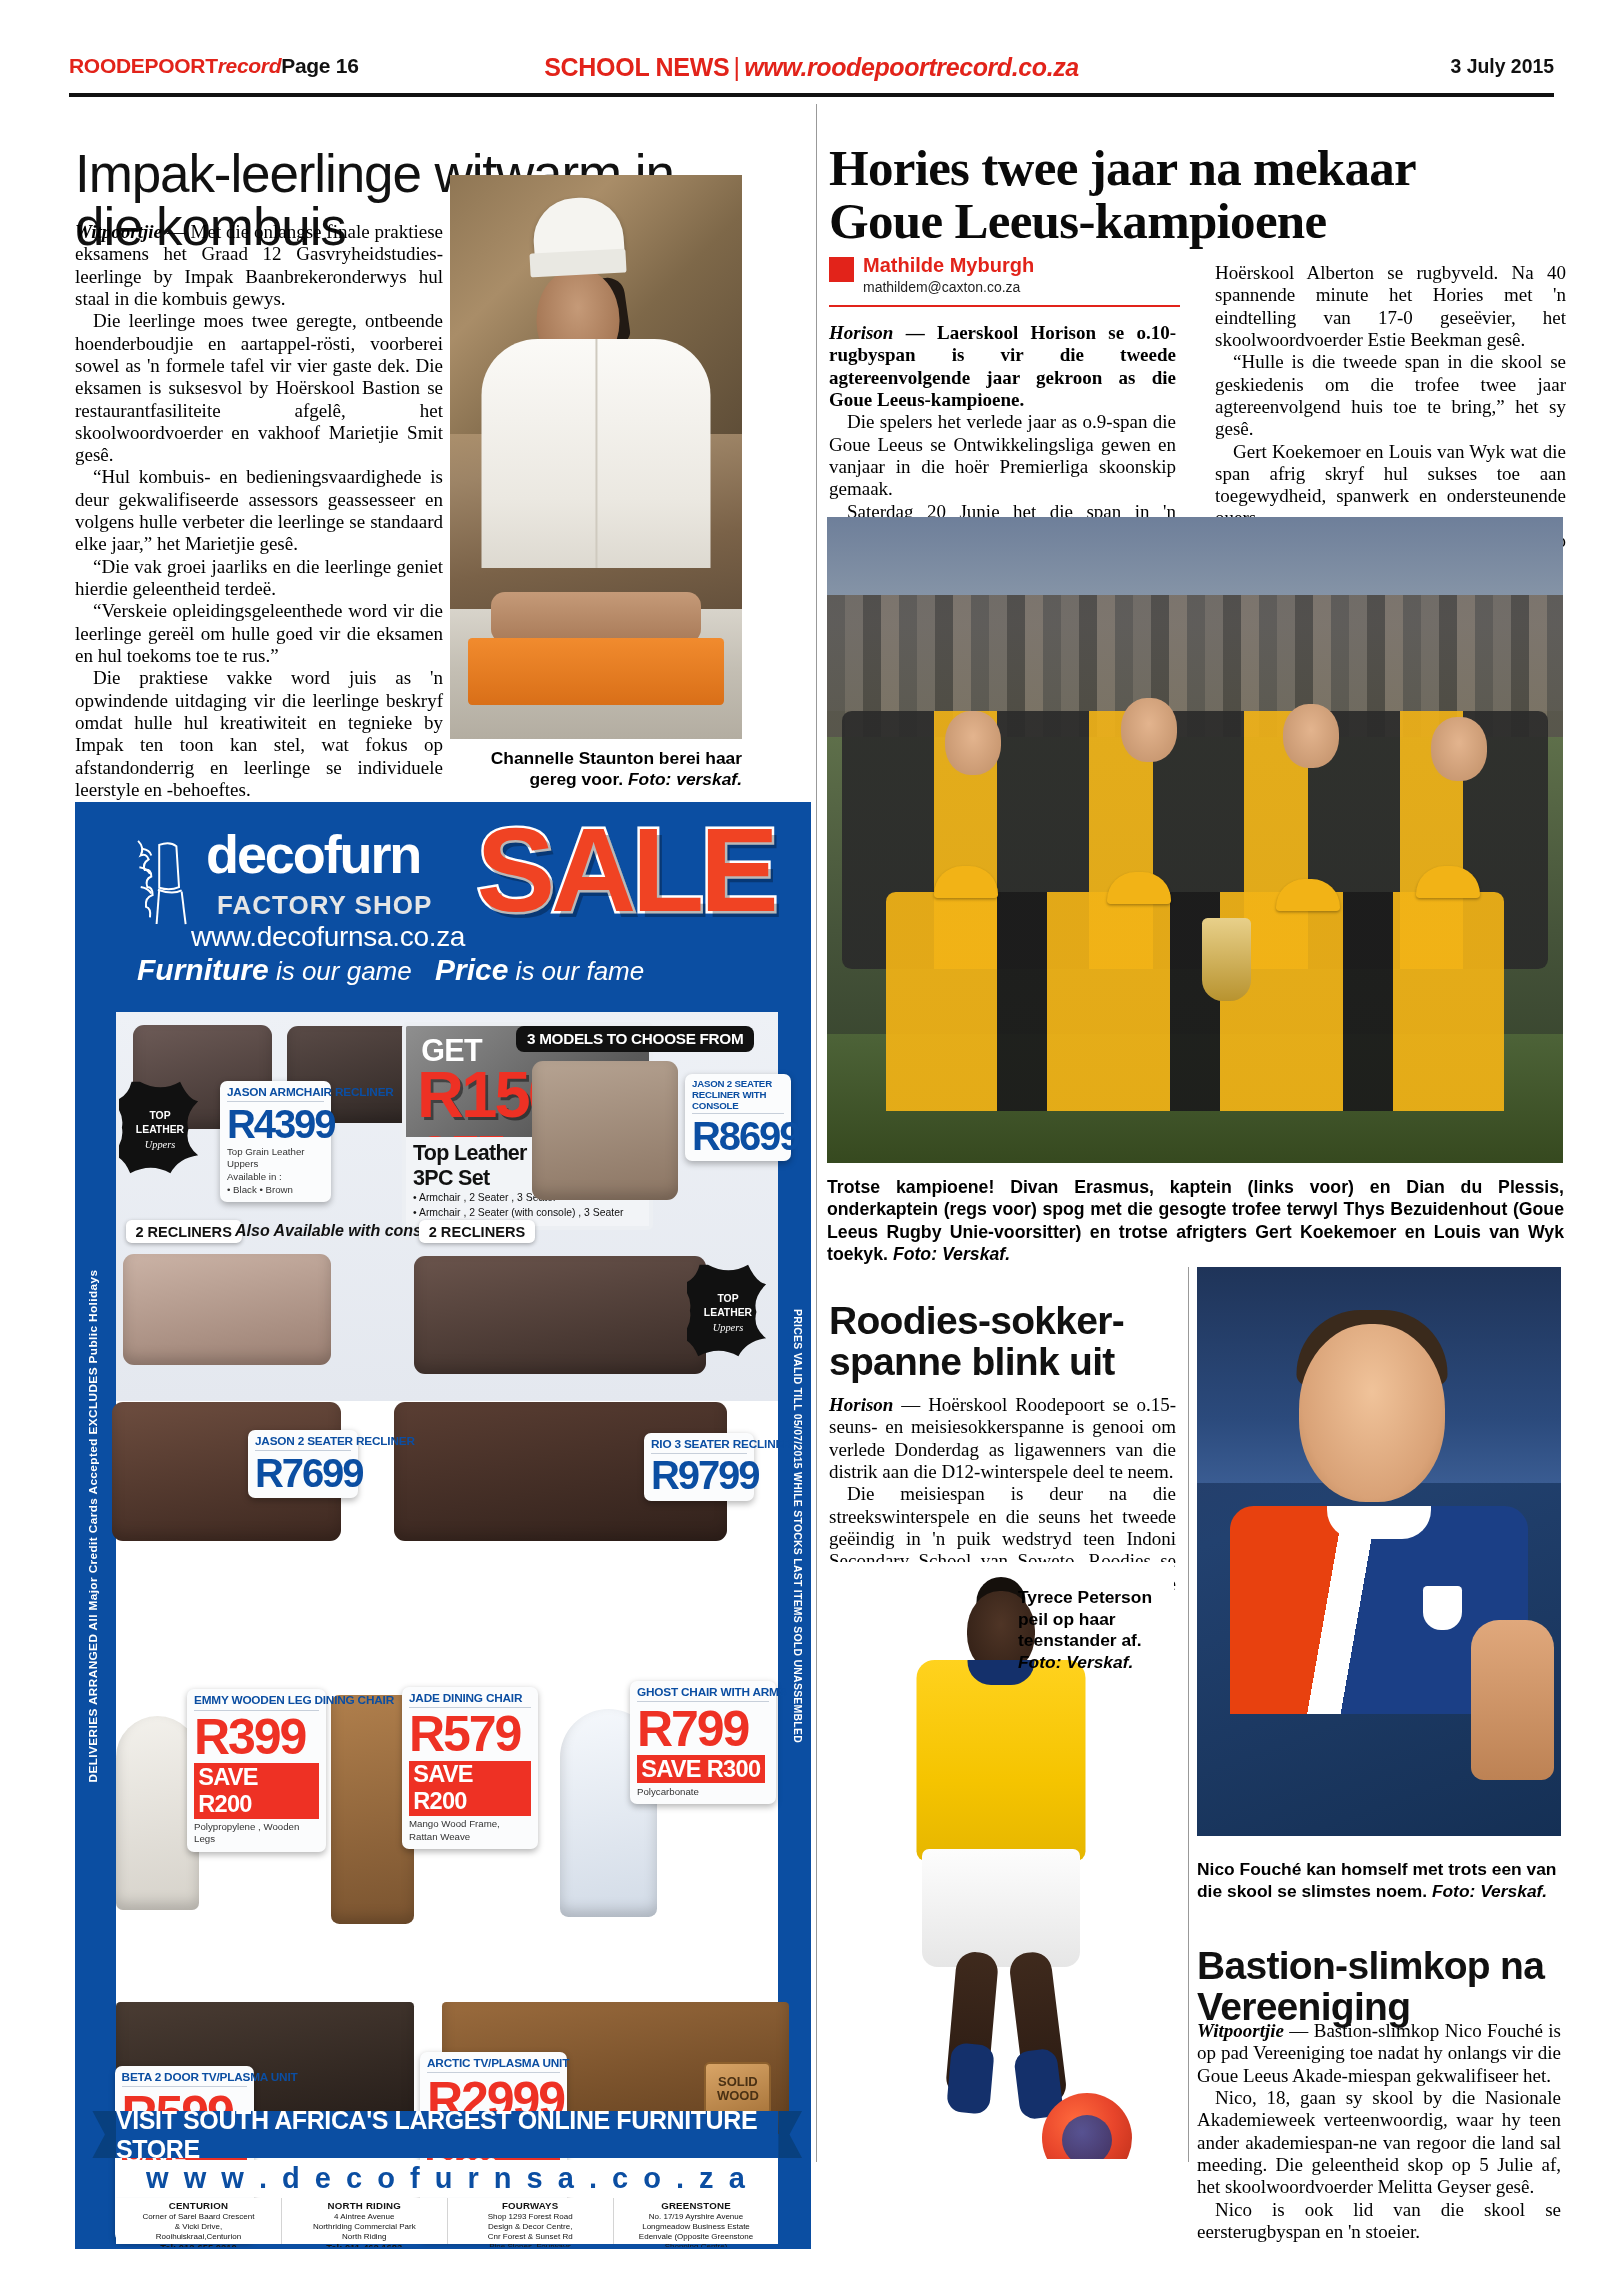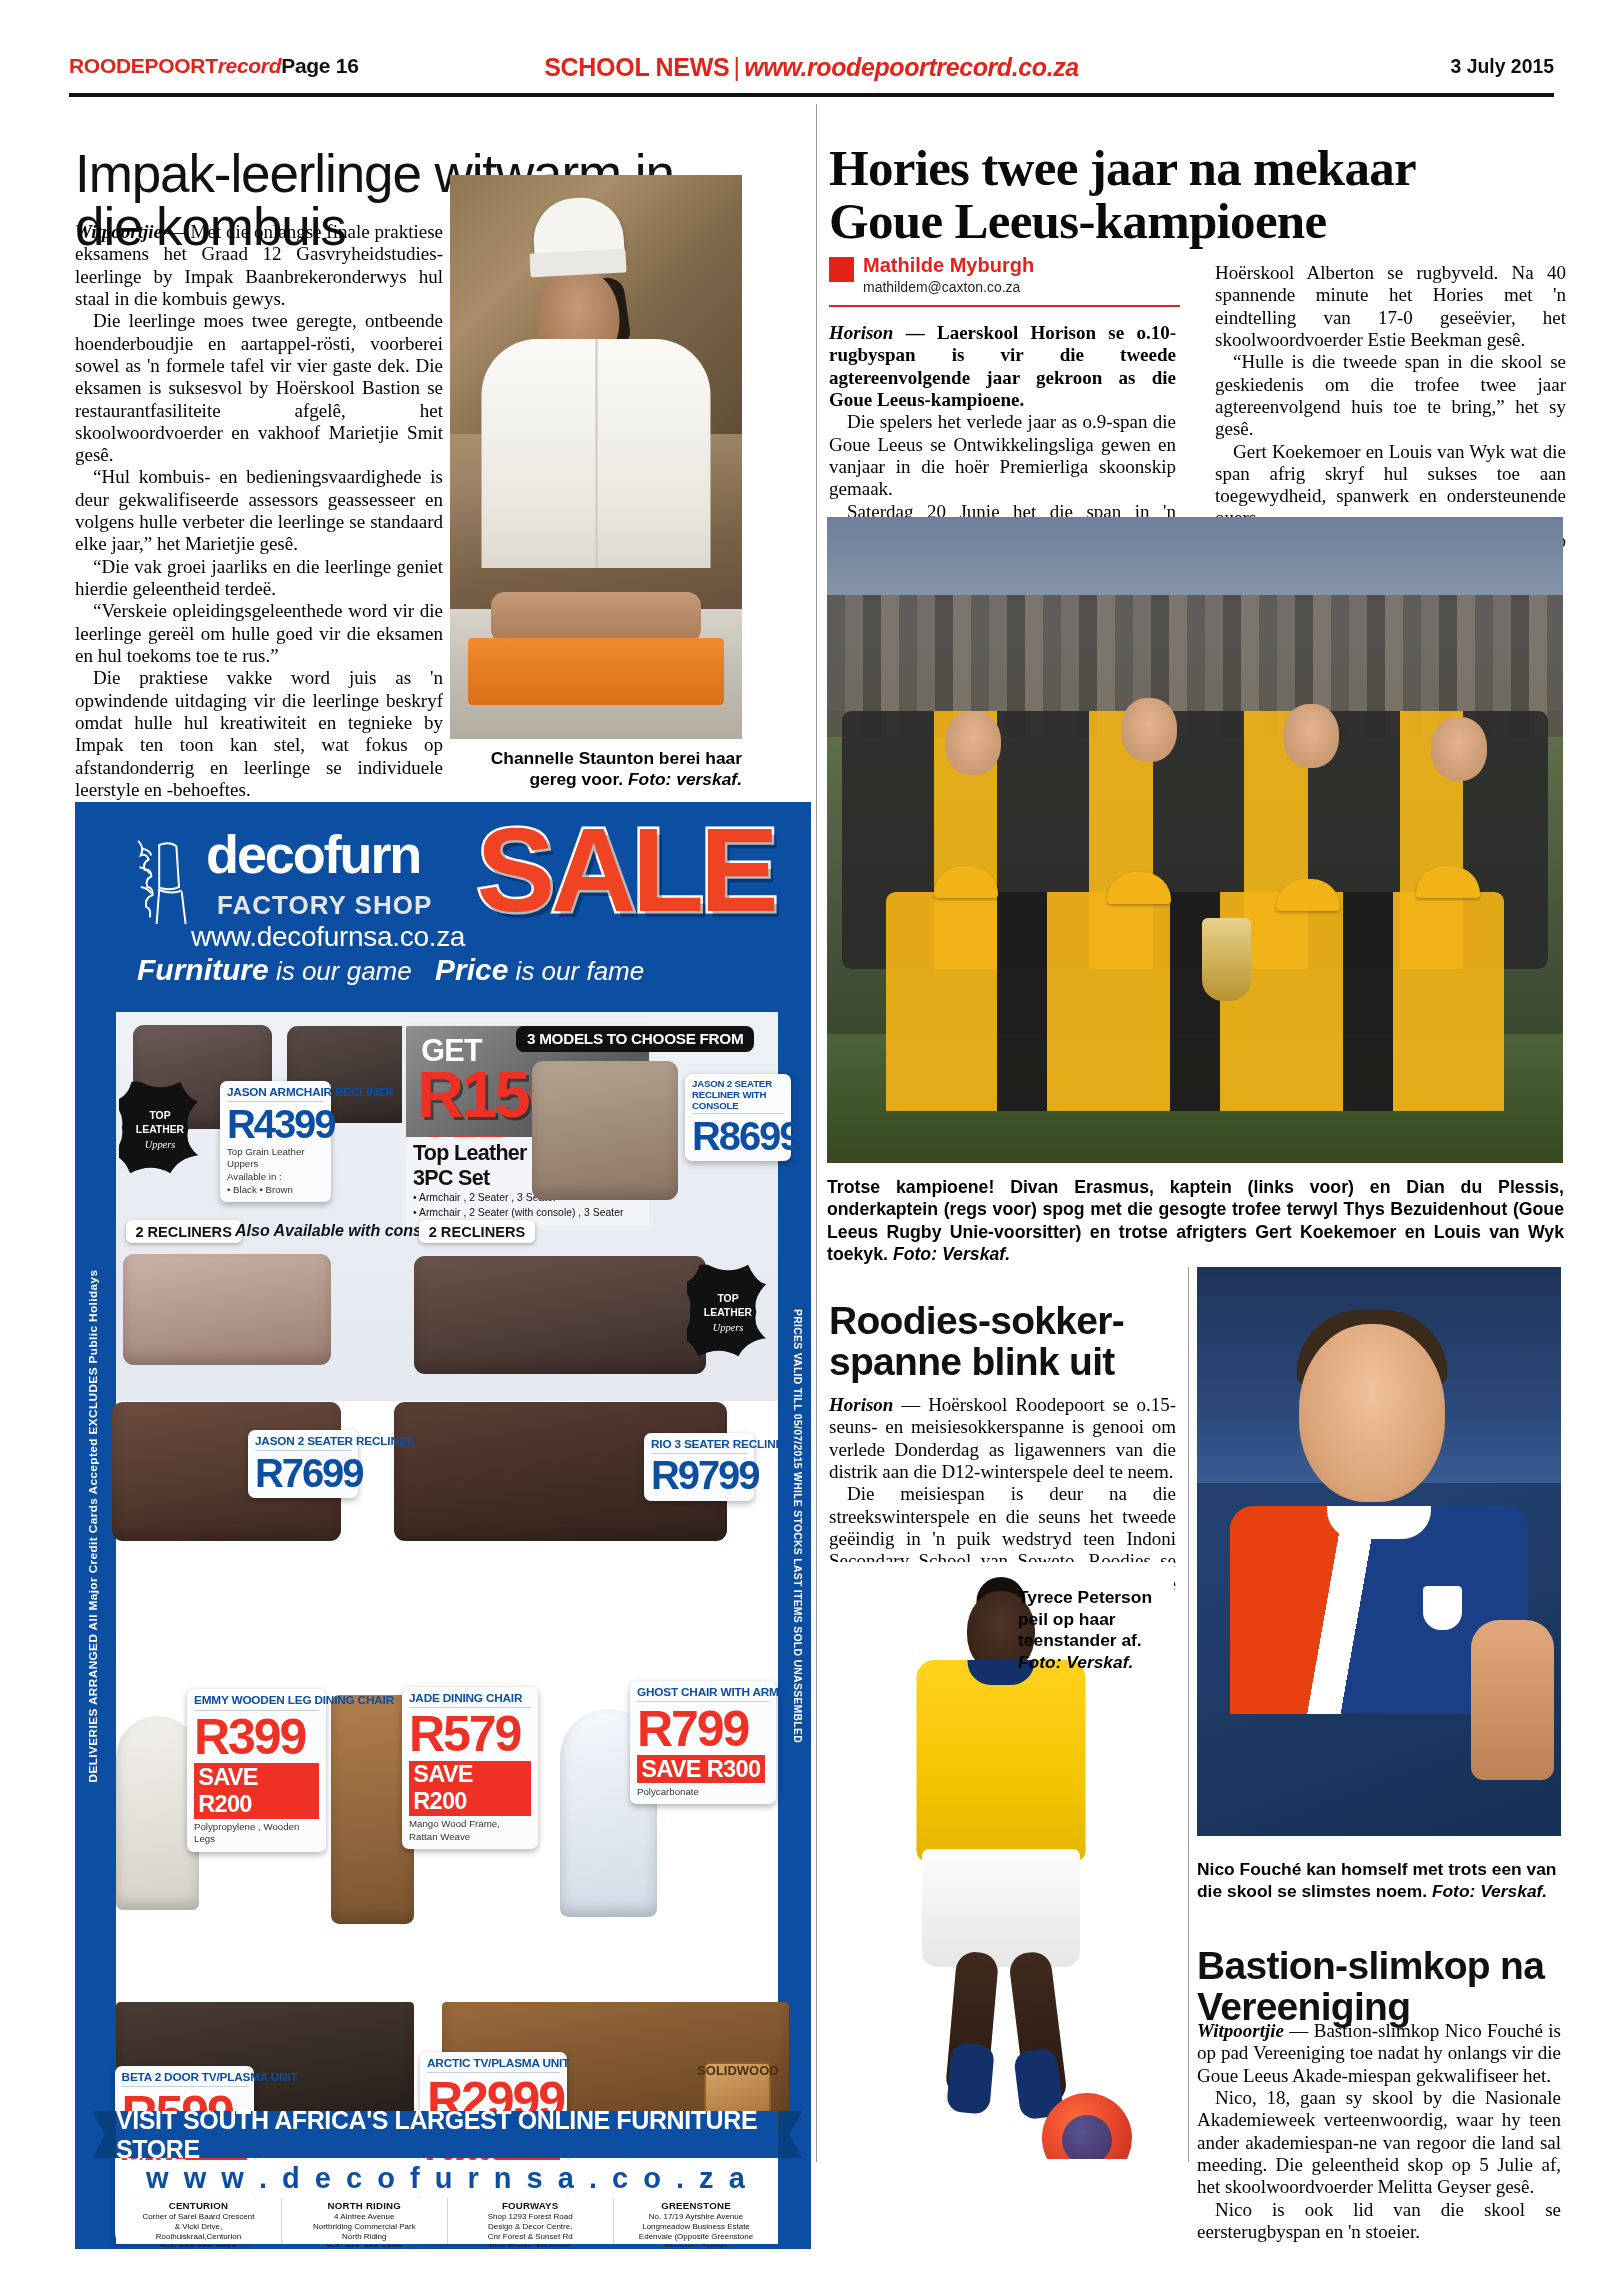--- a/index.html
+++ b/index.html
@@ -547,21 +547,21 @@
           <div class="offer-card" style="left:304px; top:50px; width:147px;">
             <div class="offer-title">ARCTIC TV/PLASMA UNIT</div>
             <div class="offer-price red">R2999</div>
             <div class="offer-save">SAVE R1000</div>
             <div class="offer-note" style="white-space:pre-line;">180 (W) x 42 (D) x 55 (H) cm
 Solid Acacia Wood
 Available in :
 • Rustic Brown  • Rustic Coffee</div>
           </div>
 
-          <div style="position:absolute; right:7px; top:60px; width:67px; height:53px; background:linear-gradient(160deg,#d9a567,#a9763c); border:2.1px solid #8b5f2d; border-radius:5.6px; display:flex; flex-direction:row; align-items:flex-start; justify-content:center; line-height:1.05;">
+          <div style="position:absolute; right:7px; top:60px; width:67px; height:53px; background:linear-gradient(160deg,#d9a567,#a9763c); border:2.1px solid #8b5f2d; border-radius:5.6px; display:flex; flex-direction:column; align-items:center; justify-content:center; line-height:1.05;">
             <span style="font-size:13px; font-weight:bold; color:#4a3114;">SOLID</span>
             <span style="font-size:13px; font-weight:bold; color:#4a3114;">WOOD</span>
           </div>
         </div>
       </div>
 
       <div class="ad-ribbon">
         <span>VISIT SOUTH AFRICA'S LARGEST ONLINE FURNITURE STORE</span>
       </div>
       <div class="ad-url2">w w w . d e c o f u r n s a . c o . z a</div>

